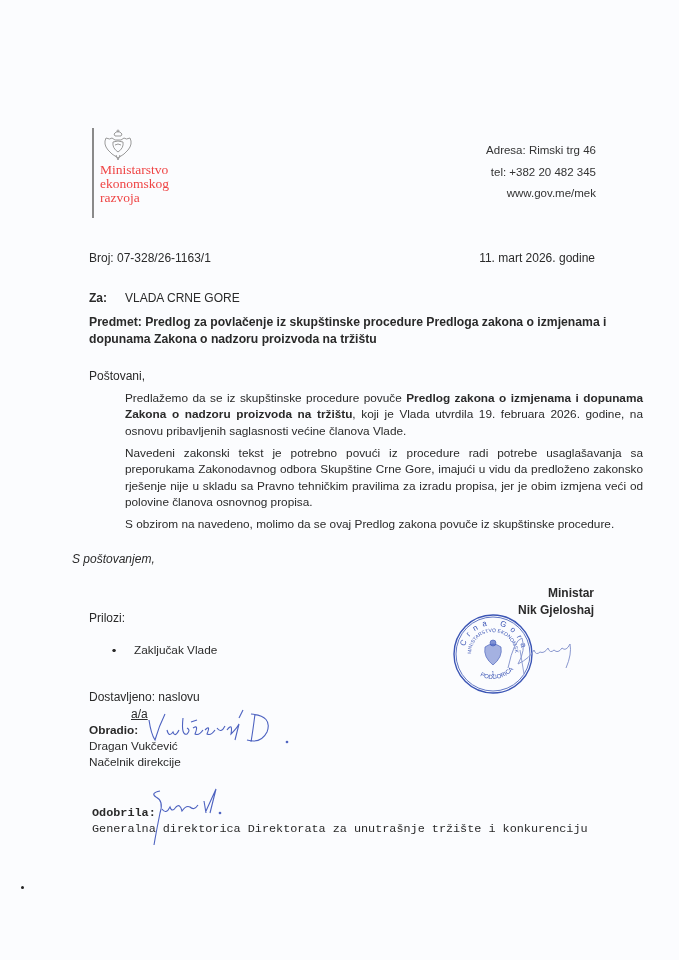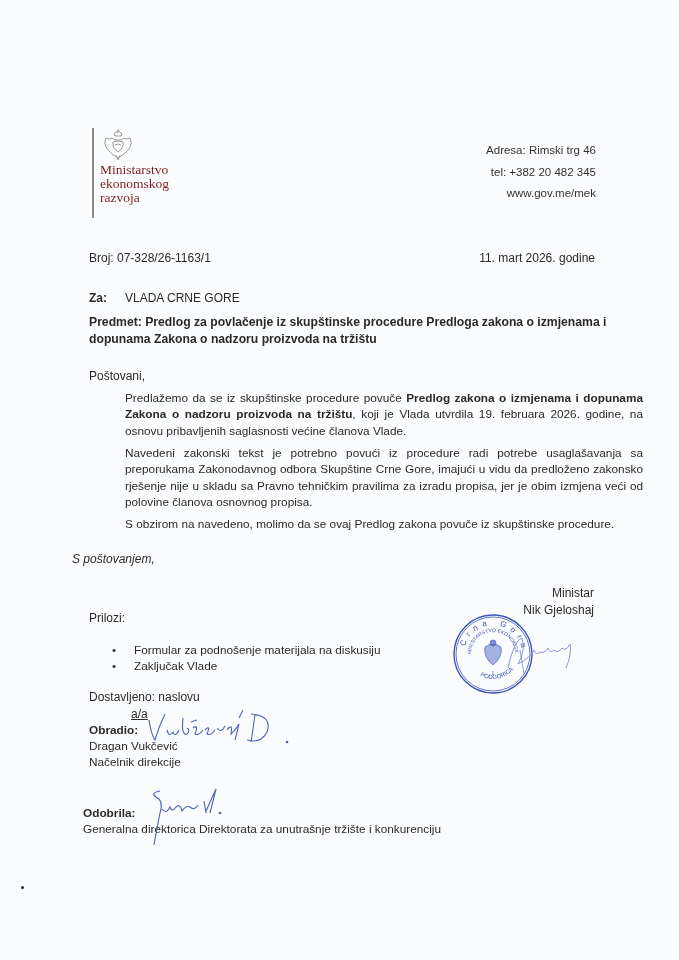--- a/index.html
+++ b/index.html
@@ -24,21 +24,21 @@
       background: #8a8a8a;
     }
     .logo-crest {
       left: 100px; top: 128px; width: 36px; height: 34px;
     }
     .logo-text {
       left: 100px; top: 163px;
       font-family: "Liberation Serif", serif;
       font-size: 13.5px;
       line-height: 14px;
-      color: #7f1d1d;
+      color: #ef4444;
     }
     .logo-text div { white-space: nowrap; }
 
     
     .address {
       right: 83px; top: 140px;
       text-align: right;
       font-size: 11.5px;
       line-height: 21.5px;
       color: #333;
@@ -65,42 +65,42 @@
     }
     .salutation { left: 89px; top: 368px; }
     .p1 { top: 390px; }
     .p2 { top: 445px; }
     .p3 { top: 516px; }
 
     .closing { left: 72px; top: 551px; font-style: italic; }
 
     .minister {
       right: 85px; top: 585px;
-      text-align: right; font-weight: normal;
+      text-align: right; font-weight: bold;
       font-size: 12px; line-height: 17px;
     }
 
     .prilozi { left: 89px; top: 610px; }
     .attachments {
       left: 112px; top: 643px;
       font-size: 11.8px; line-height: 15.5px;
       margin: 0; padding: 0; list-style: none;
     }
     .attachments li { position: relative; padding-left: 22px; white-space: nowrap; }
     .attachments li .bullet {
       position: absolute; left: 0; top: 0;
     }
 
     .dostavljeno { left: 89px; top: 689px; }
     .aa { left: 131px; top: 706px; text-decoration: underline; }
 
     .obradio { left: 89px; top: 722px; font-size: 11.8px; line-height: 16px; }
     .obradio .lbl { font-weight: bold; }
 
-    .odobrila { left: 83px; top: 805px; font-size: 11.8px; line-height: 16px; }
+    .odobrila { left: 92px; top: 805px; font-size: 11.8px; line-height: 16px; font-family: Liberation Mono, monospace; }
     .odobrila .lbl { font-weight: bold; }
 
     .dot { left: 21px; top: 886px; width: 3px; height: 3px; background: #222; border-radius: 50%; }
 
     
     .stamp {
       left: 452px; top: 613px; width: 82px; height: 82px;
     }
     .signature { position: absolute; }
   </style>
@@ -182,21 +182,20 @@
 
 <svg class="signature" style="left:500px; top:630px; width:90px; height:50px;" viewBox="0 0 90 50">
   <path d="M8 38 Q14 10 22 8 Q26 20 18 34 Q30 28 34 20 Q36 26 40 22 Q44 24 48 18 Q50 24 54 20 Q58 24 62 18 Q66 22 70 14 Q72 24 66 38" fill="none" stroke="#8a98cf" stroke-width="1"></path>
   <path d="M20 20 L24 44" fill="none" stroke="#8a98cf" stroke-width="0.9"></path>
 </svg>
 
 <div class="abs line prilozi">Prilozi:</div>
 <ul class="abs attachments">
   <li>
     <span class="bullet">•</span>
-    <span>Formular za podnošenje materijala na diskusiju</span>
   </li>
   <li>
     <span class="bullet">•</span>
     <span>Zaključak Vlade</span>
   </li>
 </ul>
 
 <div class="abs line dostavljeno">Dostavljeno: naslovu</div>
 <div class="abs line aa">a/a</div>
 

